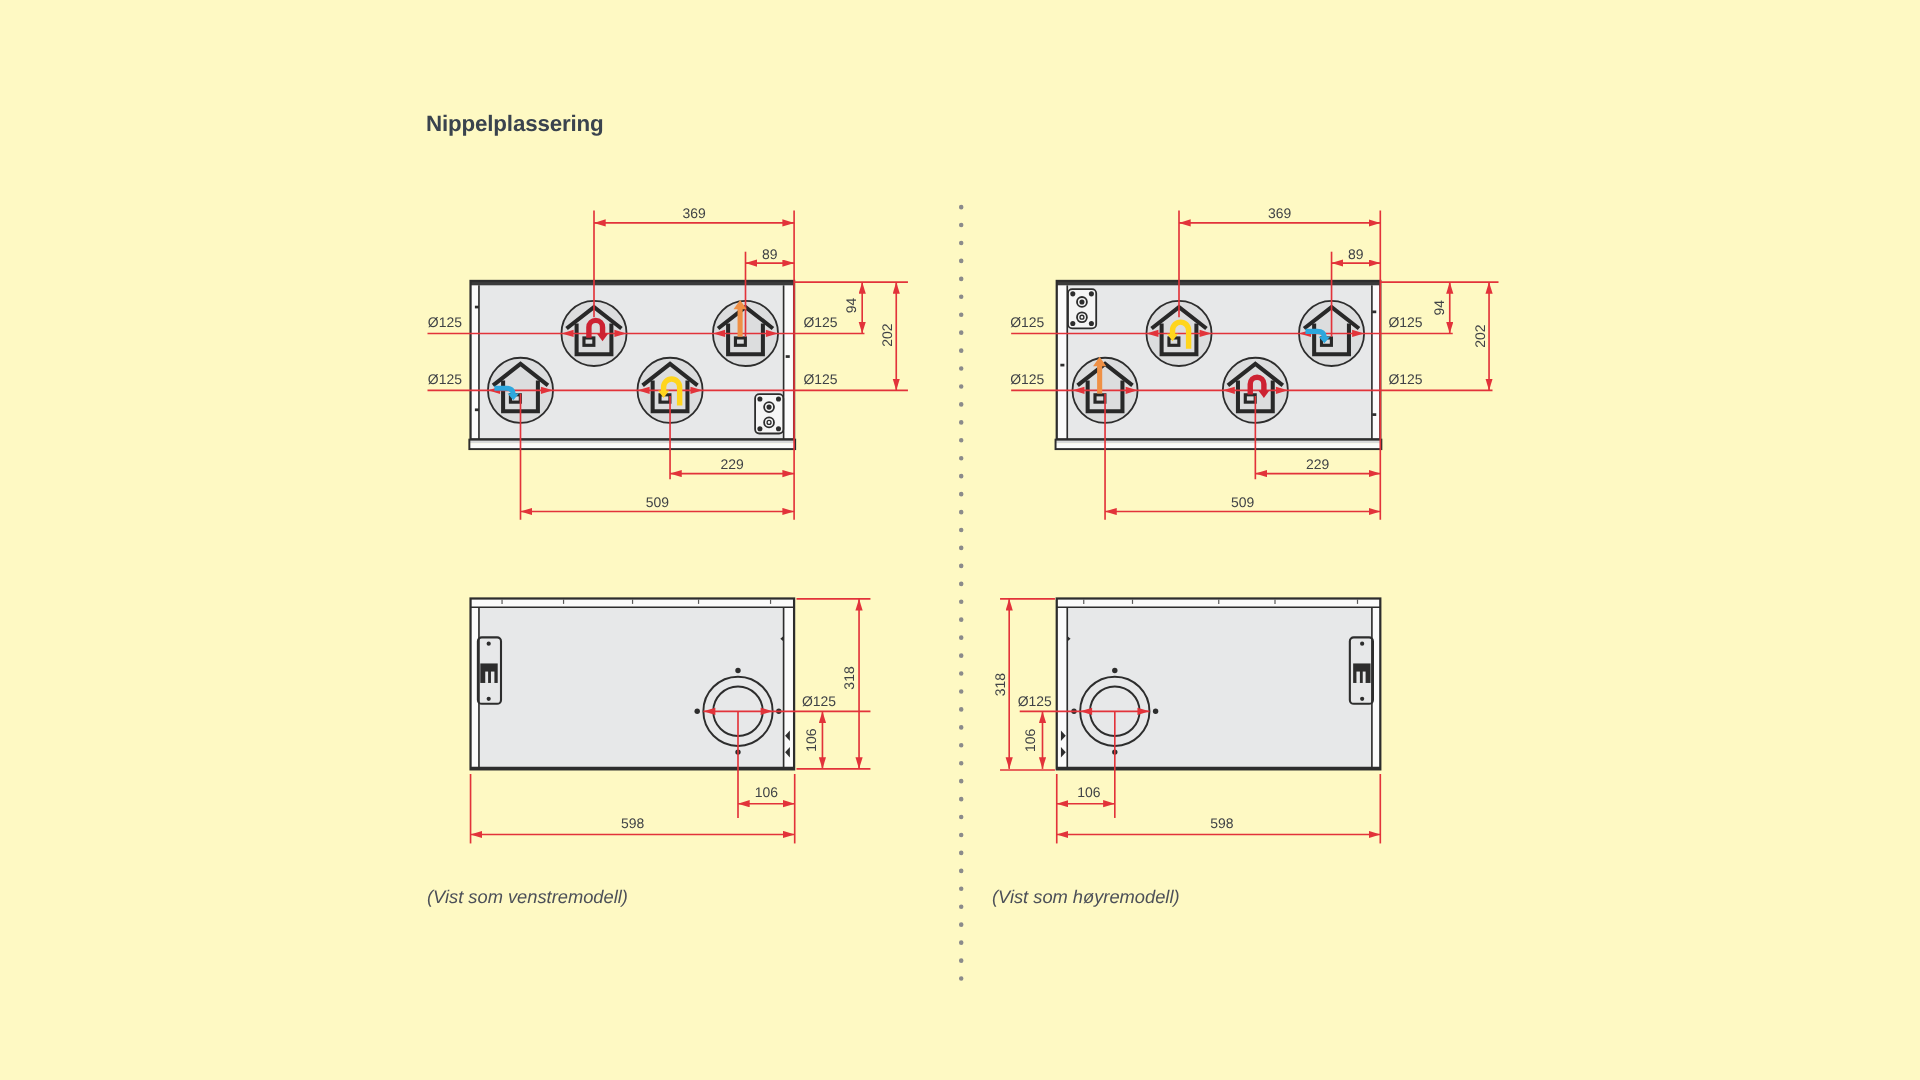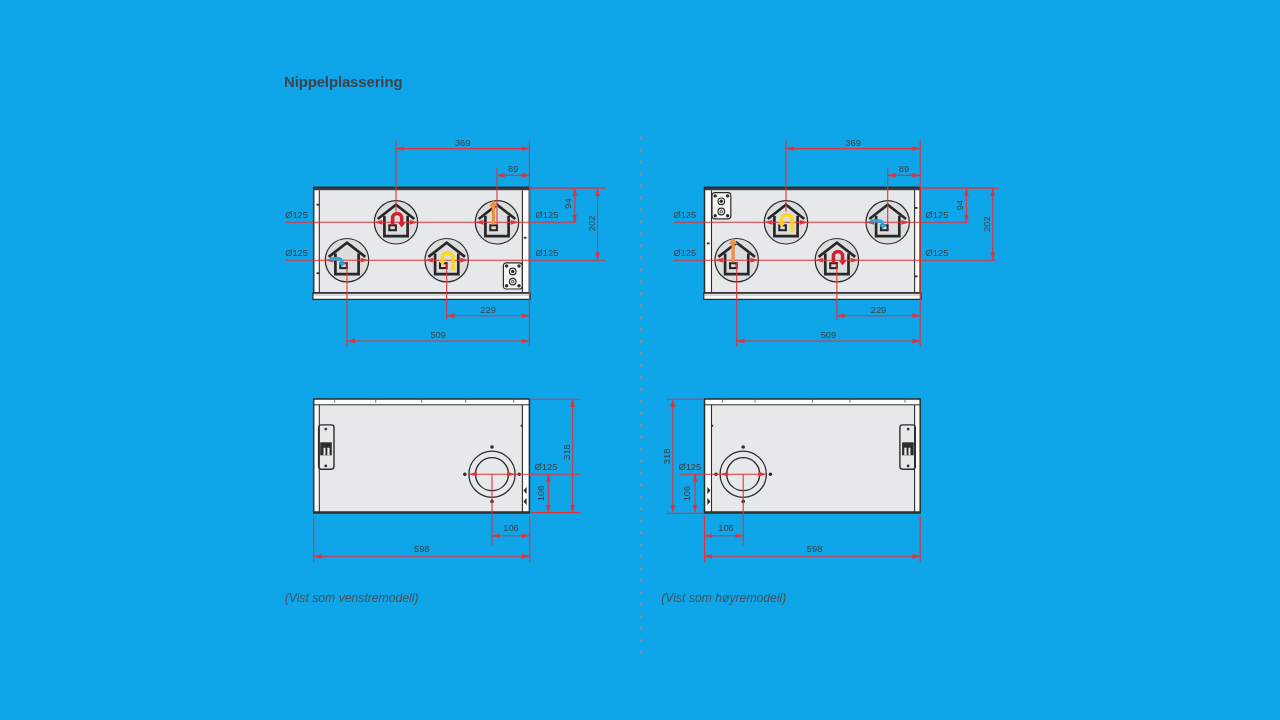--- a/index.html
+++ b/index.html
@@ -1,17 +1,17 @@
 <!DOCTYPE html>
 <html><head>
 <meta charset="utf-8">
 <title>Nippelplassering</title>
 <style>
   html,body{margin:0;padding:0;background:#ffffff;}
-  .page{position:relative;width:1280px;height:720px;background:#0ea5e9;overflow:hidden;
+  .page{position:relative;width:1280px;height:720px;background:#fef9c3;overflow:hidden;
         font-family:"Liberation Sans", sans-serif;}
   svg text{font-family:"Liberation Sans", sans-serif;}
 </style>
 </head>
 <body>
 <div class="page">
 <svg width="1280" height="720" viewBox="0 0 1280 720">
 <defs>
   <marker id="ae" markerUnits="userSpaceOnUse" markerWidth="10" markerHeight="7" refX="7.8" refY="2.4" orient="auto">
     <path d="M0 0 L7.9 2.4 L0 4.8 Z" fill="#e2333a"></path>

